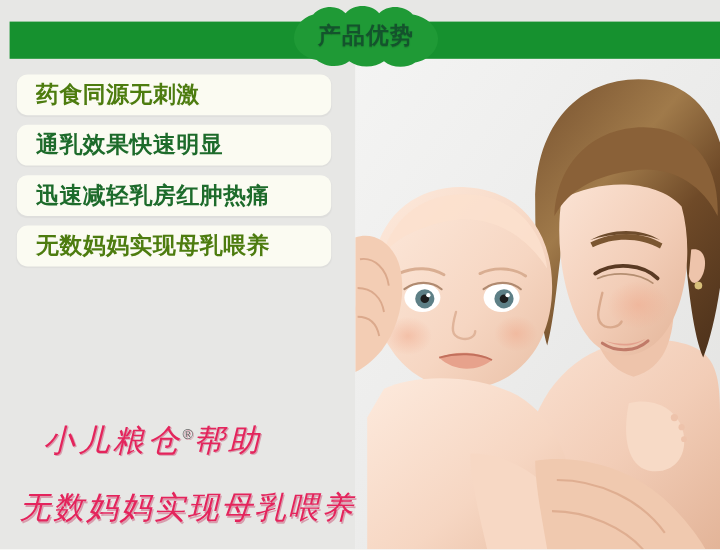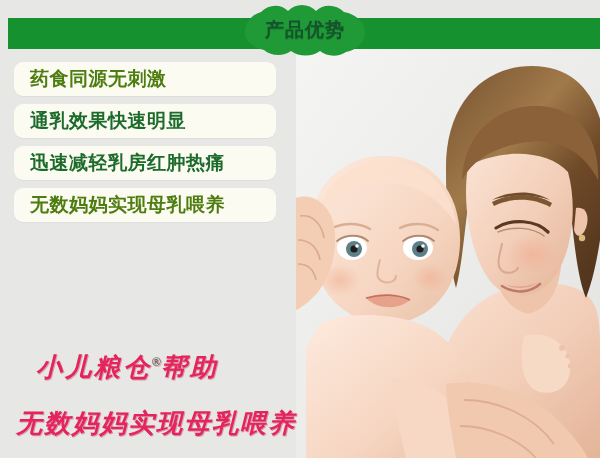--- a/index.html
+++ b/index.html
@@ -91,21 +91,21 @@
   
   .slogan {
     position: absolute;
     left: 14px;
     top: 340px;
     width: 290px;
   }
   .slogan-line {
     color: #e4245c;
     font-size: 26px;
-    font-weight: bold;
+    font-weight: normal;
     font-style: italic;
     letter-spacing: 3px;
     line-height: 44px;
     white-space: nowrap;
     text-shadow: 1px 1px 0 rgba(190,20,70,.35);
   }
   .slogan-line.l1 { padding-left: 22px; }
   .slogan-line.l2 { padding-left: 2px; letter-spacing: 2px; margin-top: 12px; }
   .reg-mark {
     font-size: 12px;

